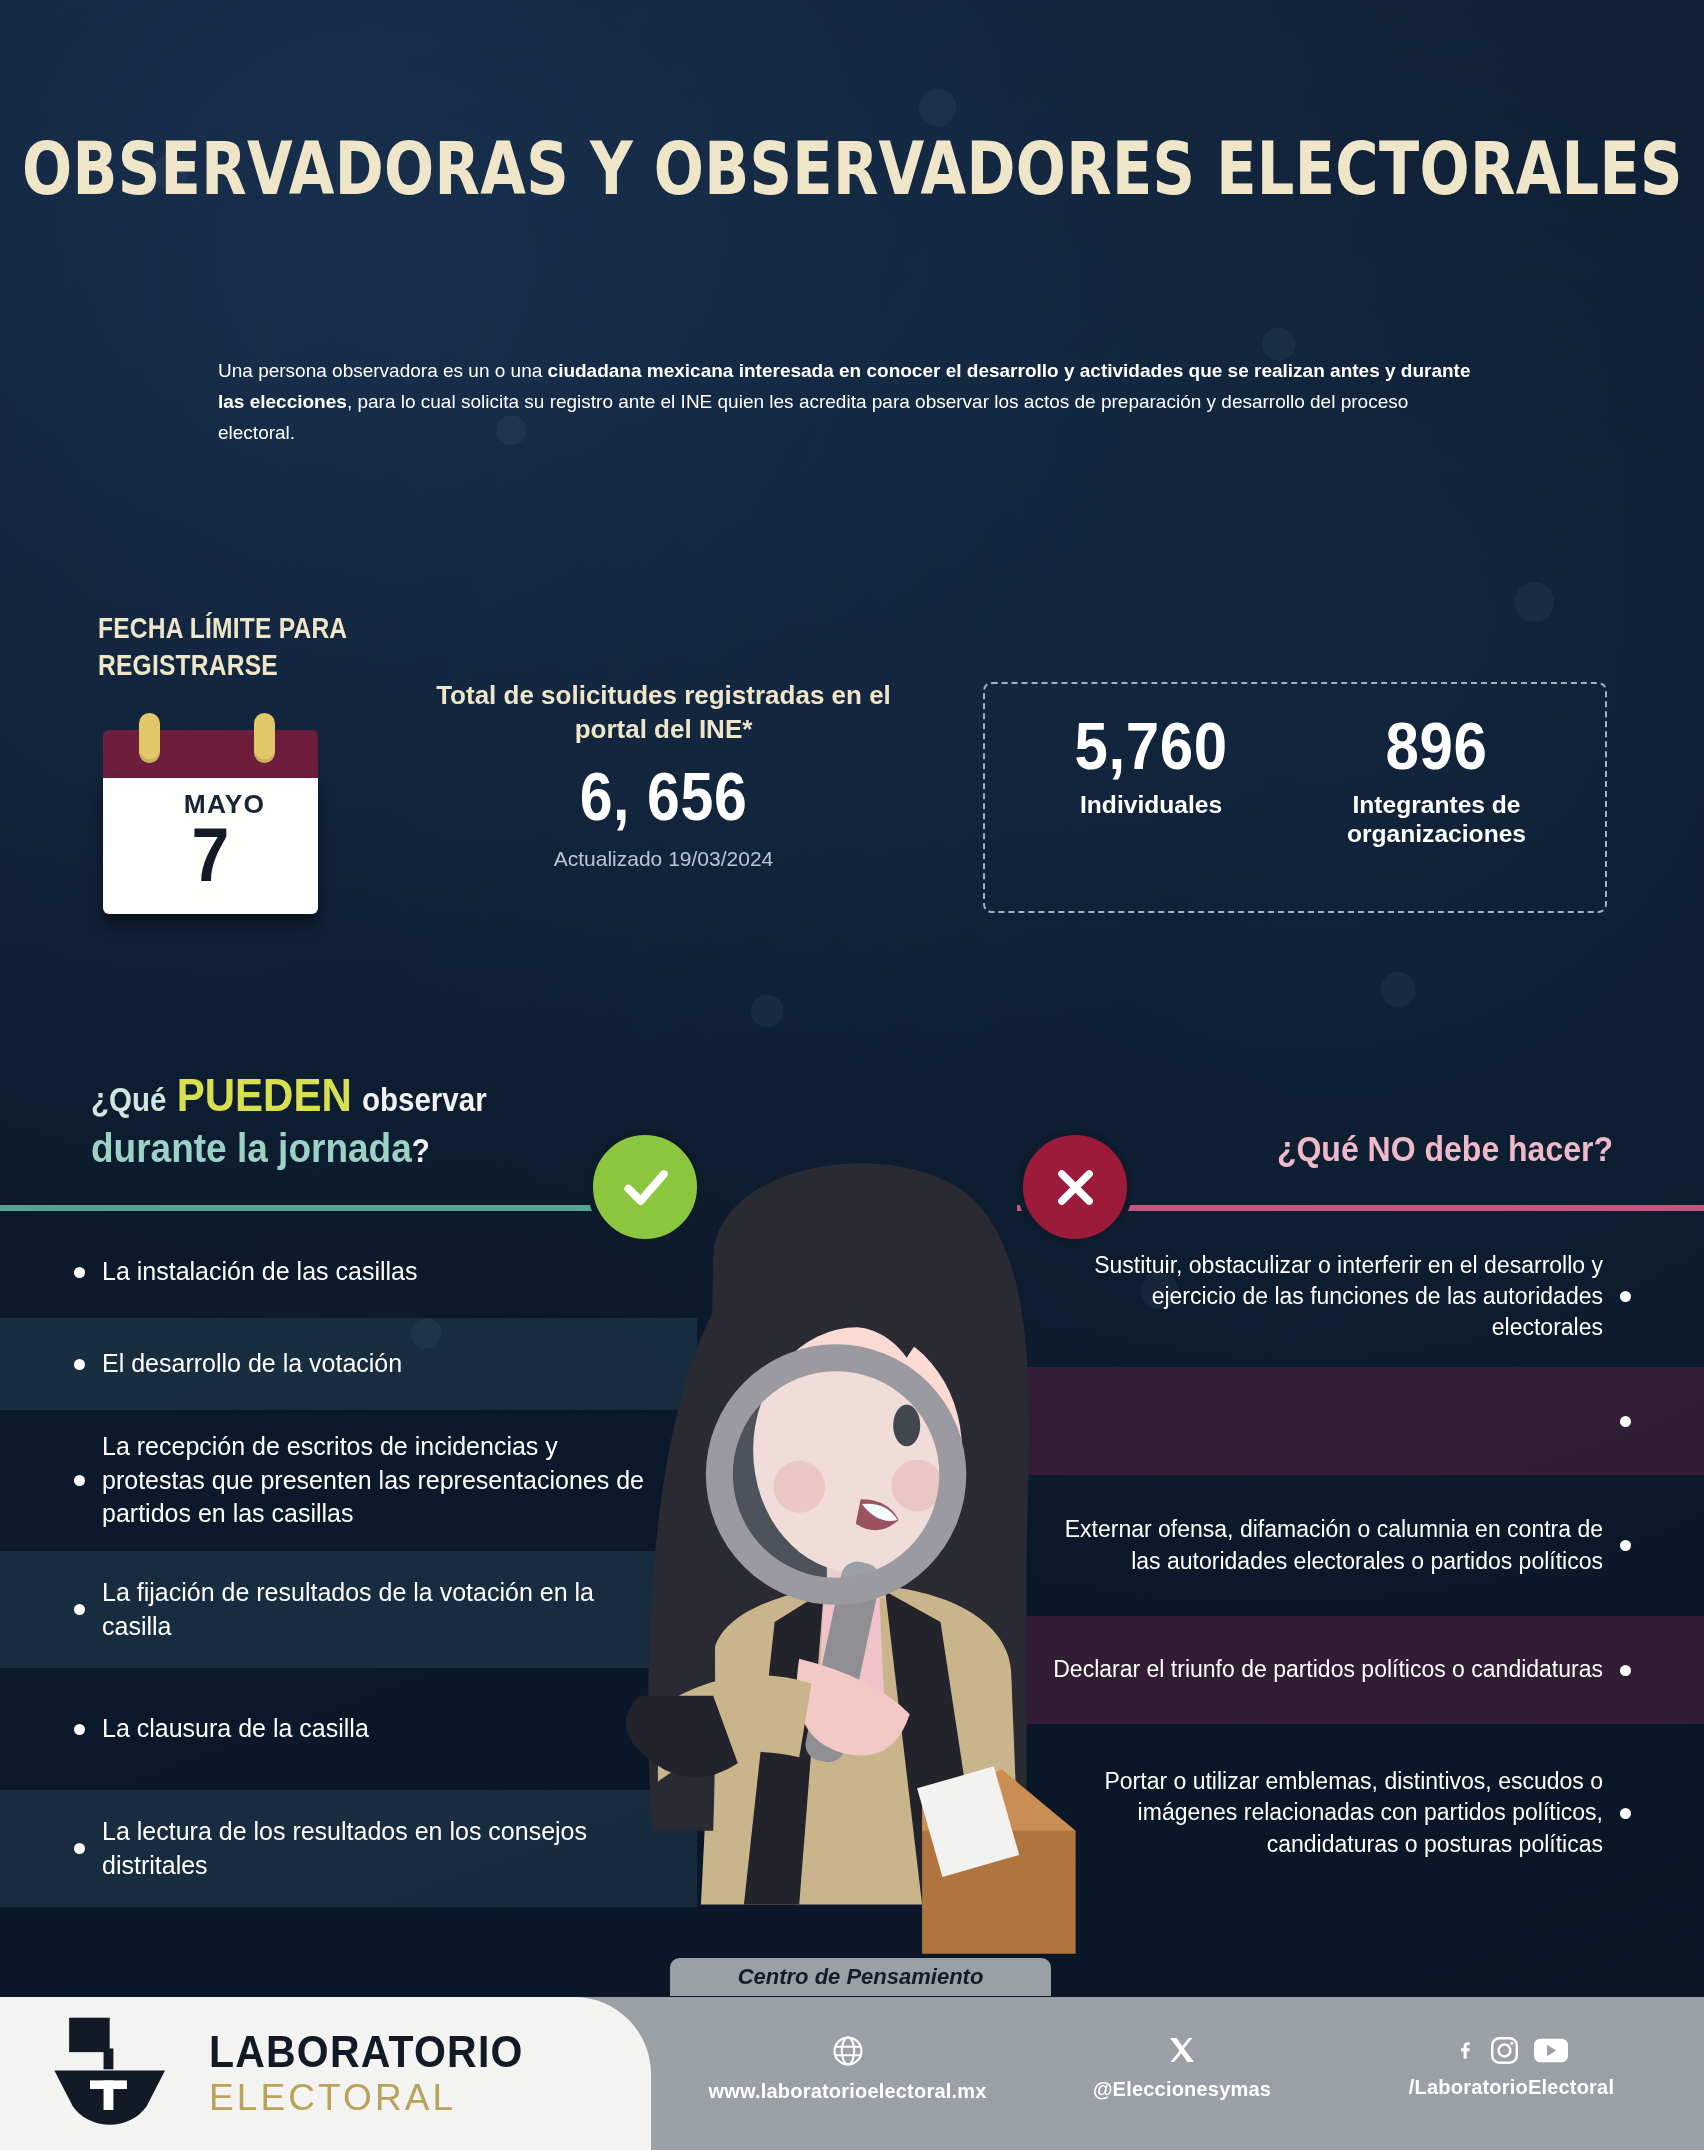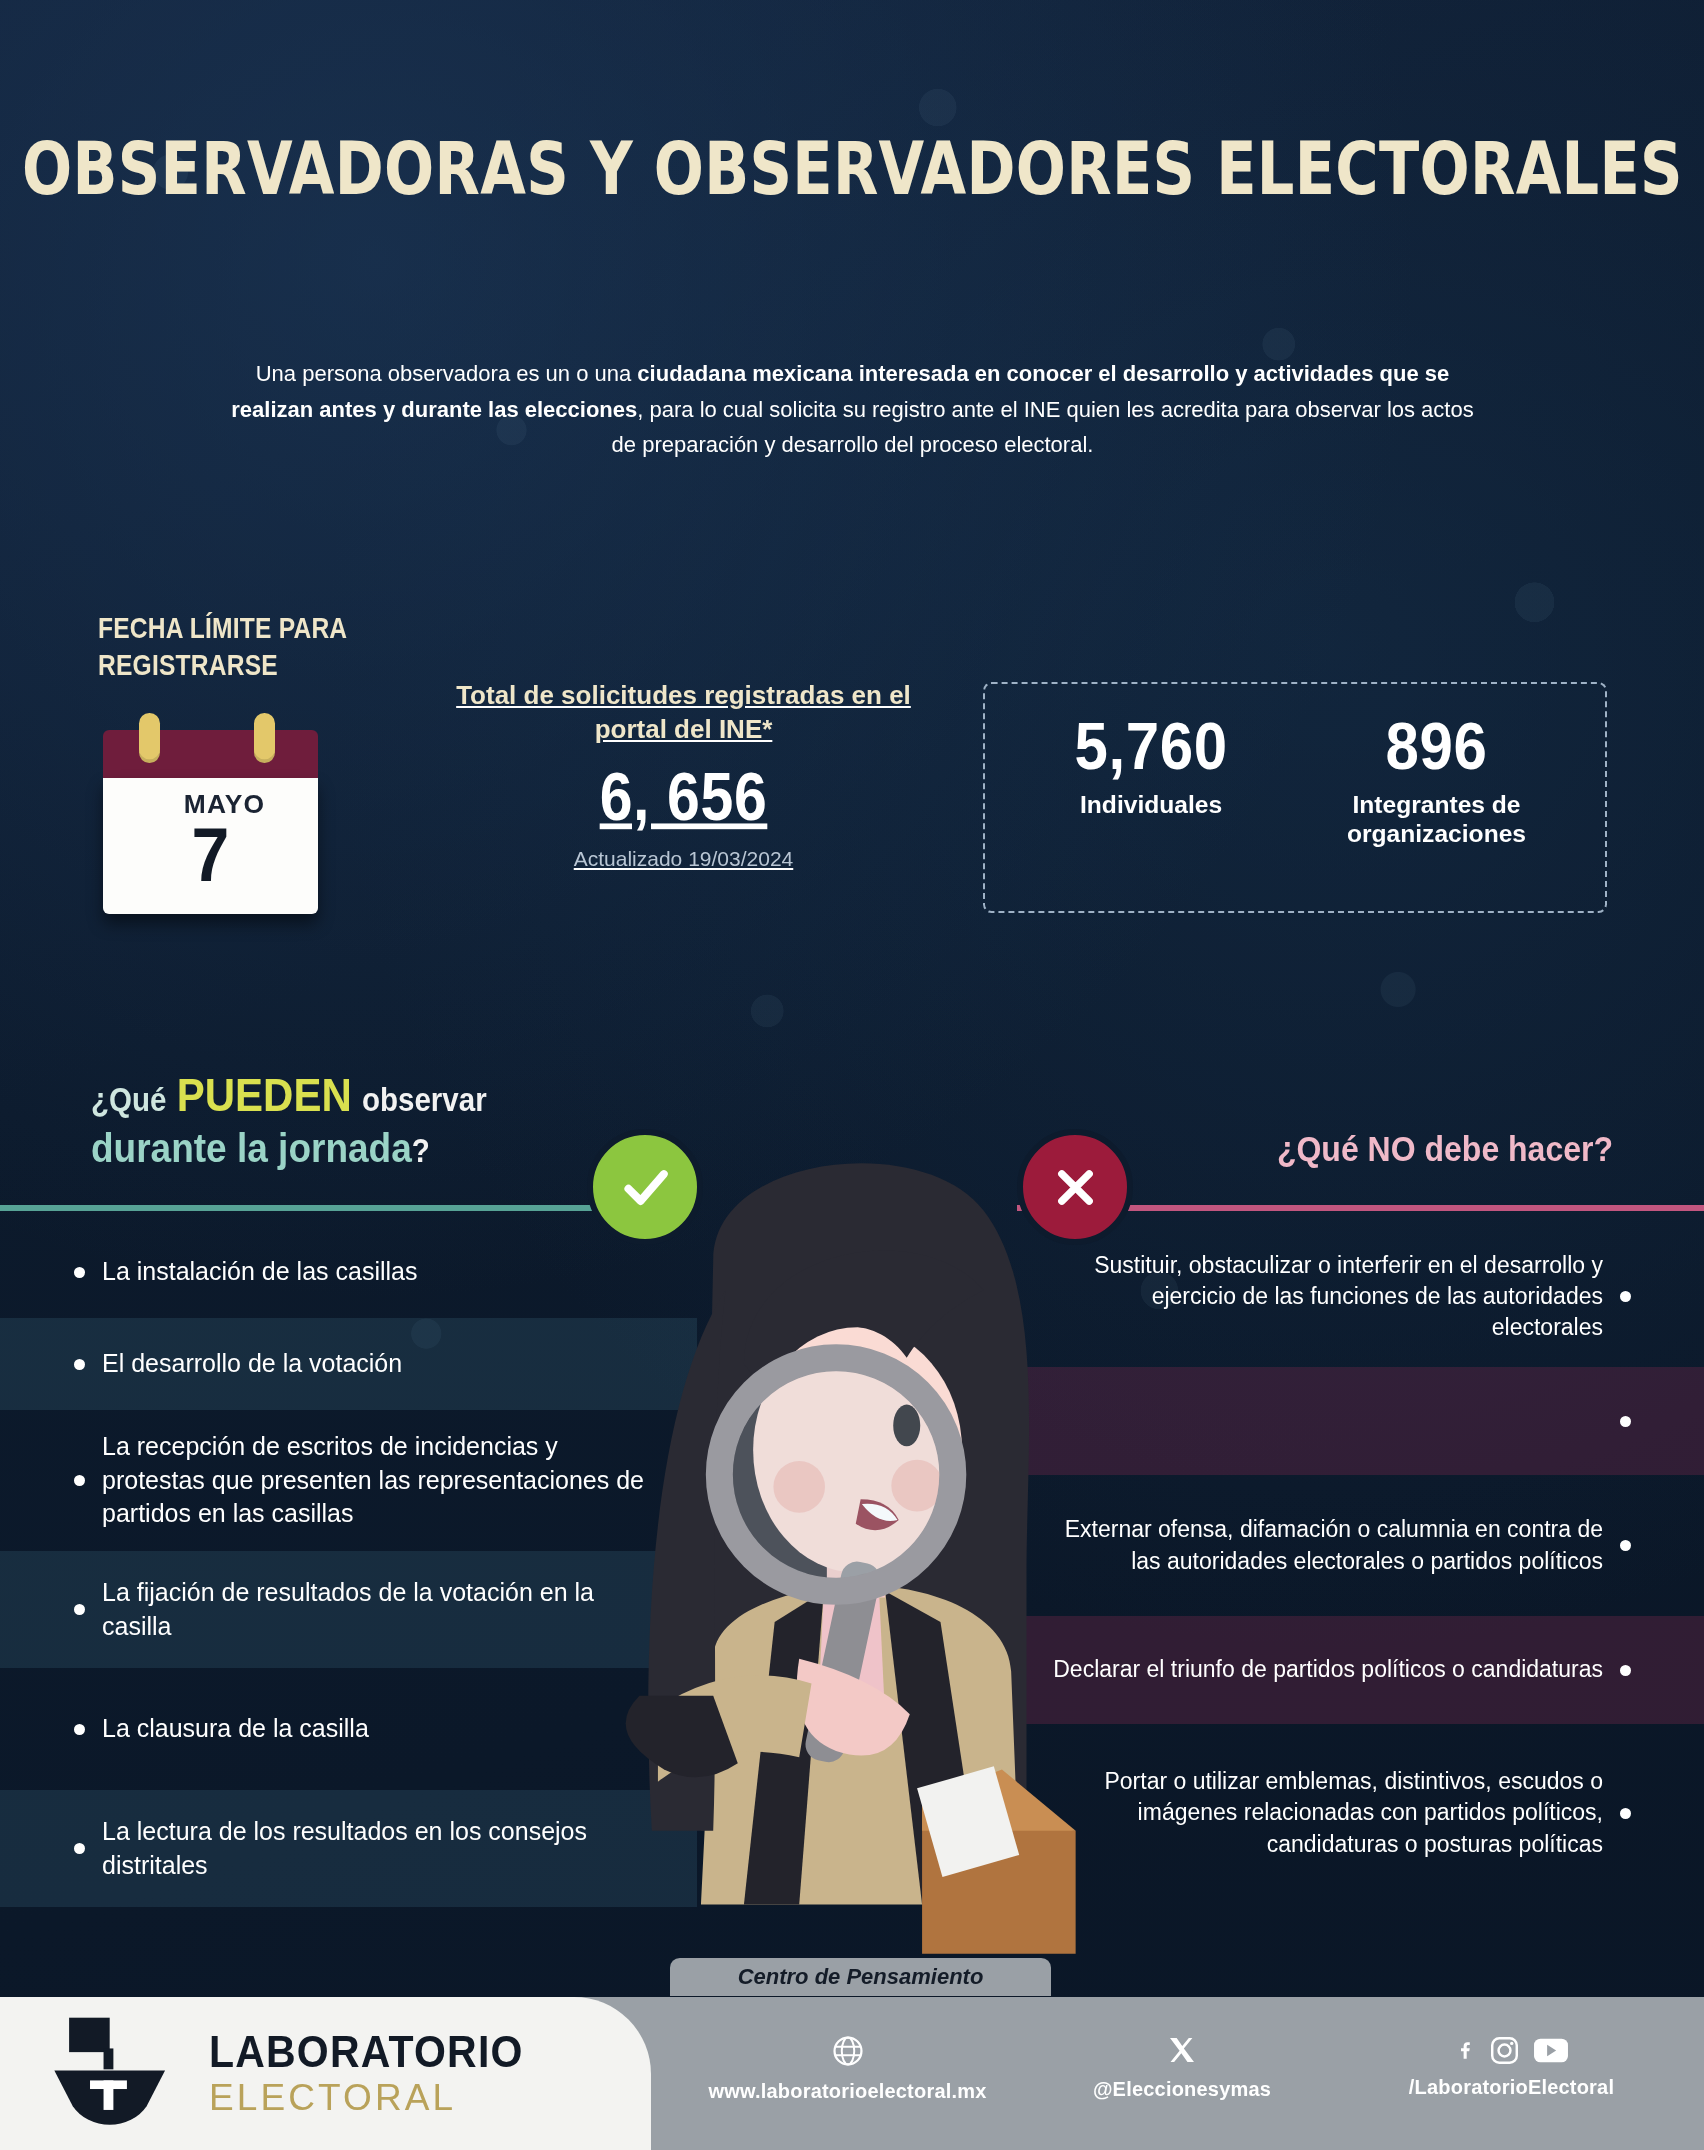--- a/index.html
+++ b/index.html
@@ -40,21 +40,21 @@
     position:absolute;left:0;right:0;top:134px;
     text-align:center;
     font-size:59px;letter-spacing:0.3px;
     font-weight:bold;
     color:#efe6c9;
     font-family:"DejaVu Sans", sans-serif;
     transform:scaleY(1.25);
   }
   .intro{
     position:absolute;left:218px;width:1269px;top:356px;
-    text-align:center;font-size:22px;line-height:1.62;
+    font-size:19px;line-height:1.62;
     color:#ffffff;
   }
   .intro b{color:#ffffff;font-weight:bold;}
 
   
   .deadline-label{
     position:absolute;left:98px;top:611px;width:264px;
     font-size:24.6px;line-height:1.25;font-weight:bold;color:#efe6c9;
     transform:scaleY(1.18);transform-origin:left top;
     letter-spacing:0.2px;
@@ -81,21 +81,21 @@
     position:absolute;left:0;top:76px;width:215px;text-align:center;
     color:#1b2433;font-size:26.4px;font-weight:bold;letter-spacing:1.2px;padding-left:14px;
   }
   .cal-day{
     position:absolute;left:0;top:103px;width:215px;text-align:center;
     color:#121a26;font-size:68px;font-weight:bold;line-height:1;
     transform:scaleY(1.12);transform-origin:center top;
   }
 
   .total-block{
-    position:absolute;left:438px;top:679px;width:491px;text-align:center;text-decoration:underline;
+    position:absolute;left:418px;top:679px;width:491px;text-align:center;
   }
   .total-label{
     font-size:26px;font-weight:bold;line-height:1.3;color:#efe6c9;
   }
   .total-number{
     margin-top:16px;font-size:59px;font-weight:bold;color:#ffffff;
     transform:scaleY(1.15);letter-spacing:0.6px;
   }
   .total-upd{
     margin-top:16px;font-size:21px;color:#b9c6d4;

